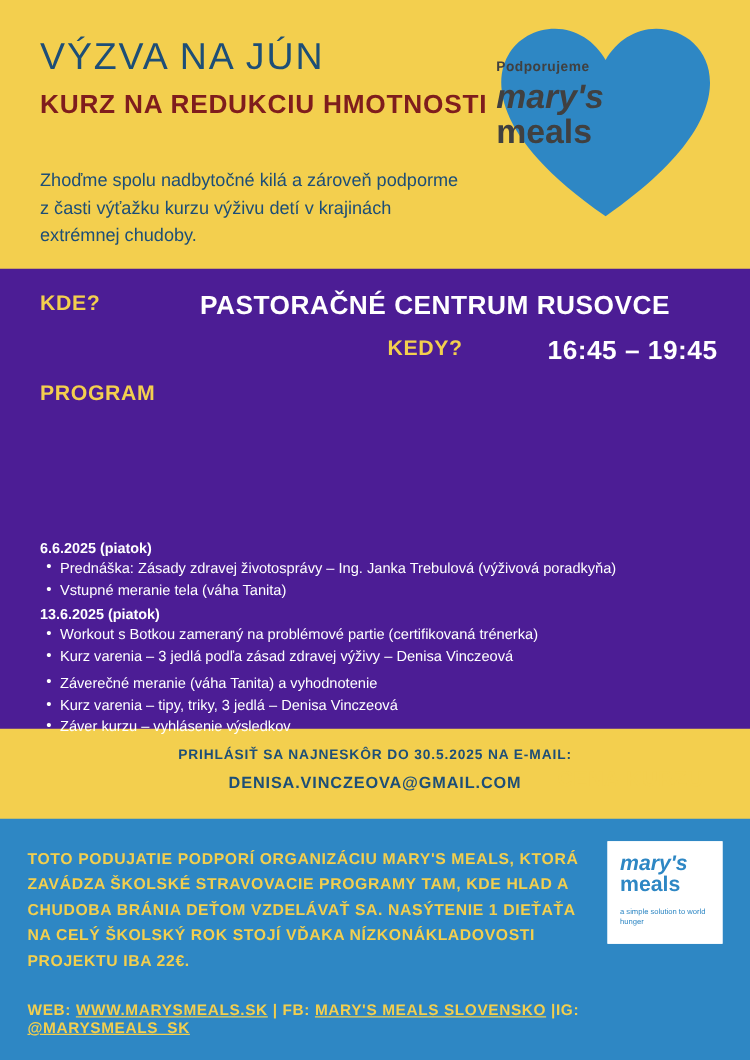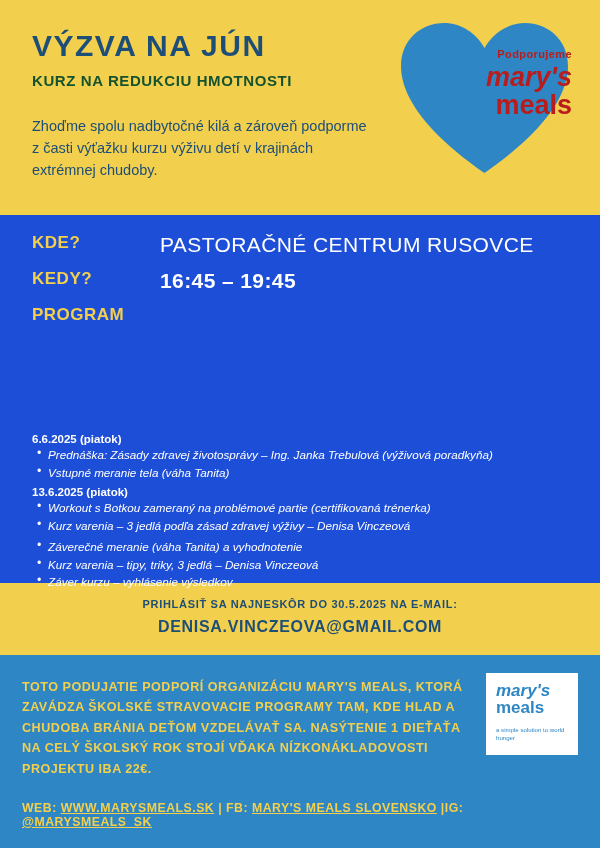--- a/index.html
+++ b/index.html
@@ -17,53 +17,53 @@
 
   
   .top {
     position: relative;
     height: 215px;
     background: #f3cf4e;
     padding: 30px 30px 0 32px;
   }
   .title-main {
     font-size: 30px;
-    font-weight: bold;
+    font-weight: normal;
     color: #1d4e77;
     letter-spacing: 1.5px;
     line-height: 1.05;
     font-stretch: condensed;
   }
   .title-sub {
-    font-size: 15px;
-    font-weight: bold;
-    color: #14532d;
+    font-size: 21px;
+    font-weight: bold;
+    color: #7f1d1d;
     letter-spacing: 0.6px;
     margin-top: 10px;
   }
   .intro {
-    margin-top: 26px;
+    margin-top: 38px;
     font-size: 14.5px;
     color: #1d4e77;
     line-height: 1.55;
     max-width: 345px;
   }
 
   
   .heart-wrap {
     position: absolute;
     top: 18px; right: 28px;
     width: 175px; height: 160px;
   }
   .heart-svg { position: absolute; top: 0; left: 0; }
   .heart-text {
     position: absolute;
     top: 30px; left: 0; width: 175px;
-    text-align: right;
-    color: #b91c1c;
+    text-align: left;
+    color: #404040;
   }
   .heart-support {
     font-size: 11px;
     font-weight: bold;
     letter-spacing: 0.4px;
   }
   .heart-marys {
     font-size: 27px;
     font-style: italic;
     font-weight: bold;
@@ -73,60 +73,59 @@
   .heart-meals {
     font-size: 27px;
     font-weight: bold;
     line-height: 1;
     margin-top: 1px;
   }
 
   
   .blue {
     position: relative;
-    background: #1d4ed8;
+    background: #4c1d95;
     padding: 18px 26px 14px 32px;
     height: 368px;
   }
   .row-head { display: flex; align-items: flex-start; }
   .lbl {
     width: 128px;
     color: #f3cf4e;
     font-weight: bold;
     font-size: 17px;
     letter-spacing: 0.5px;
     flex: 0 0 128px;
   }
   .venue {
     color: #ffffff;
-    font-weight: normal;
+    font-weight: bold;
     font-size: 21px;
     letter-spacing: 0.4px;
   }
   .time {
     color: #ffffff;
     font-weight: bold;
     font-size: 21px;
     letter-spacing: 0.4px;
   }
-  .row-kedy { margin-top: 12px; }
+  .row-kedy { margin-top: 12px; justify-content: flex-end; }
   .row-program { margin-top: 12px; flex-direction: column; }
 
   .prog-col { flex: 1; color: #ffffff; }
   .date {
     font-size: 11.5px;
     font-weight: bold;
     margin-bottom: 2px;
   }
   .date + ul { margin-bottom: 7px; }
   ul.items {
     list-style: none;
     margin: 0 0 6px 0;
     padding: 0;
-    font-style: italic;
   }
   ul.items li {
     position: relative;
     font-size: 11.7px;
     line-height: 1.33;
     padding-left: 16px;
     margin-bottom: 2px;
   }
   ul.items li:before {
     content: "•";
@@ -164,21 +163,21 @@
   }
   .cta-l1 {
     color: #1d4e77;
     font-weight: bold;
     font-size: 11px;
     letter-spacing: 0.7px;
   }
   .cta-l2 {
     color: #1d4e77;
     font-weight: bold;
-    font-size: 16px;
+    font-size: 13px;
     letter-spacing: 0.7px;
     margin-top: 8px;
   }
 
   
   .bottom {
     position: relative;
     background: #2e87c4;
     height: 193px;
     padding: 22px 30px 0 22px;

